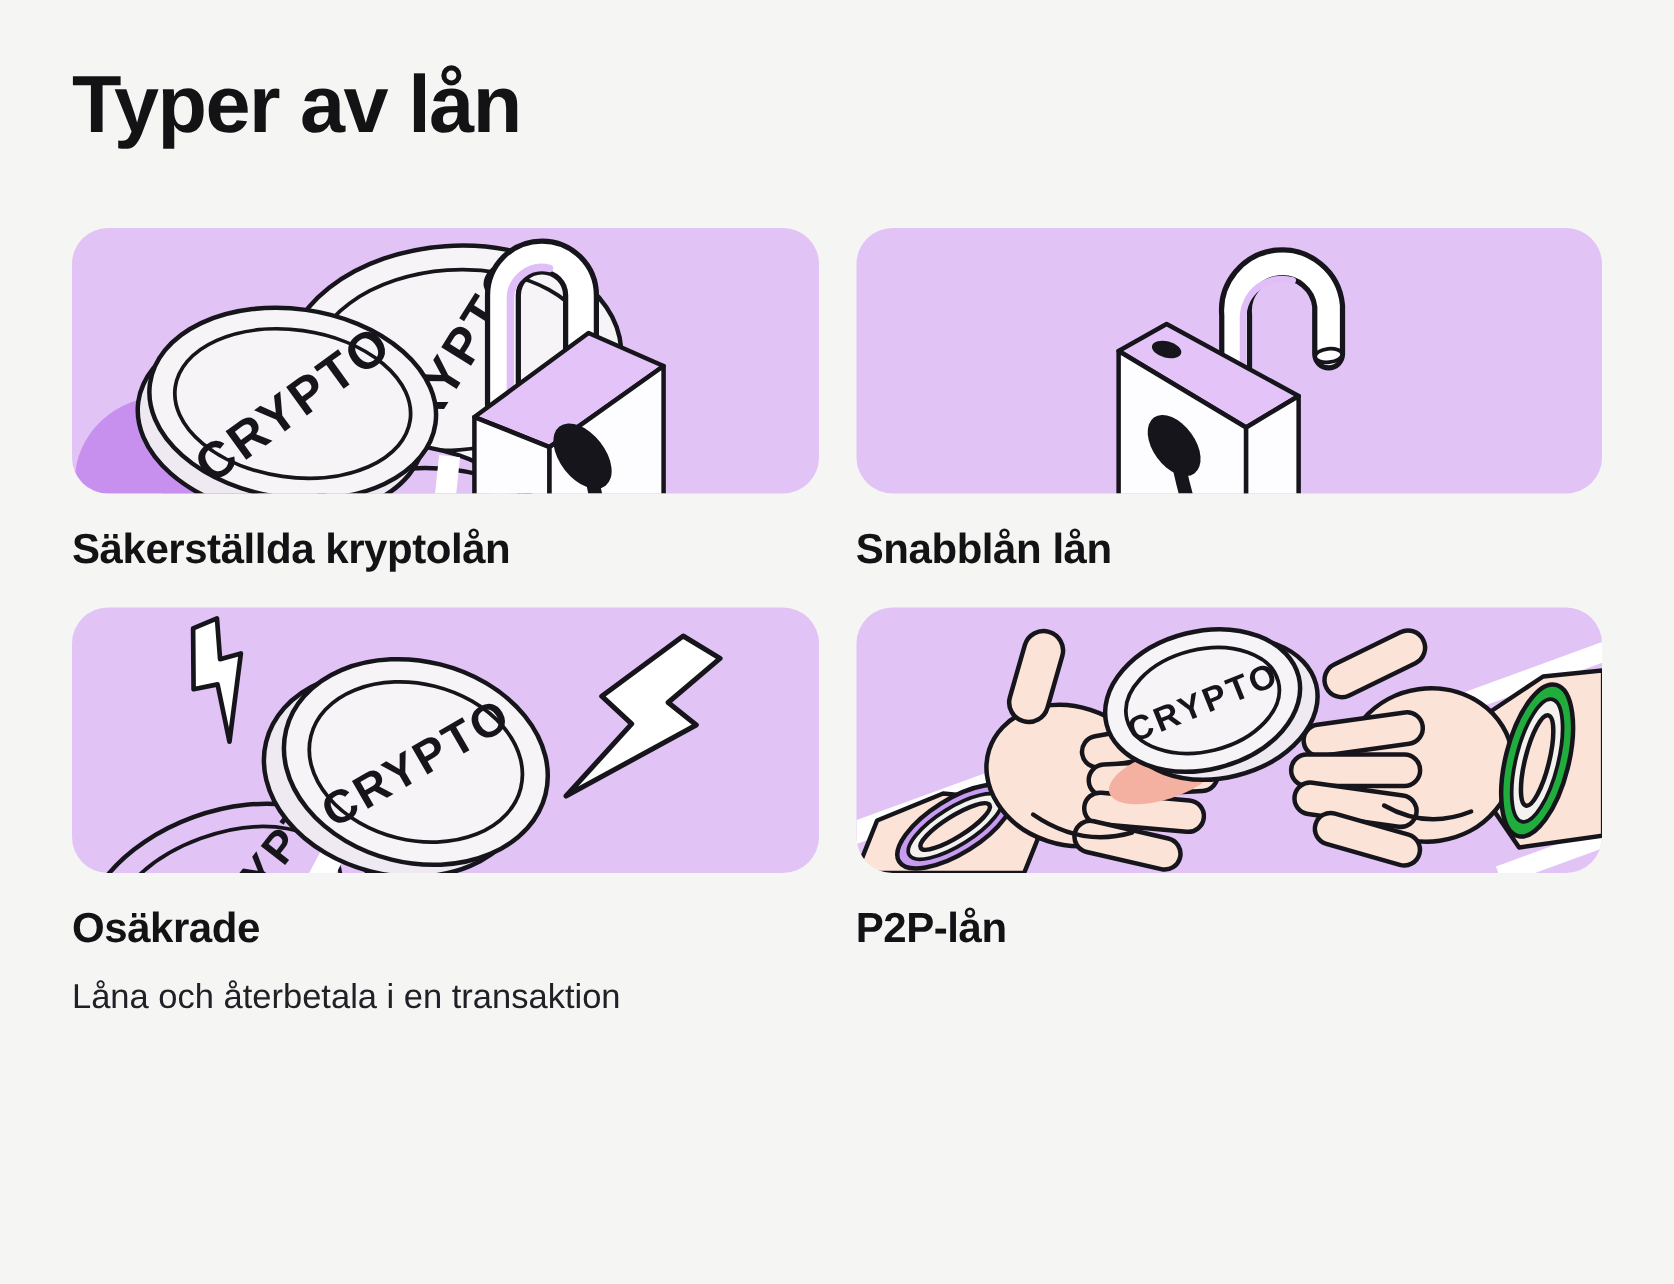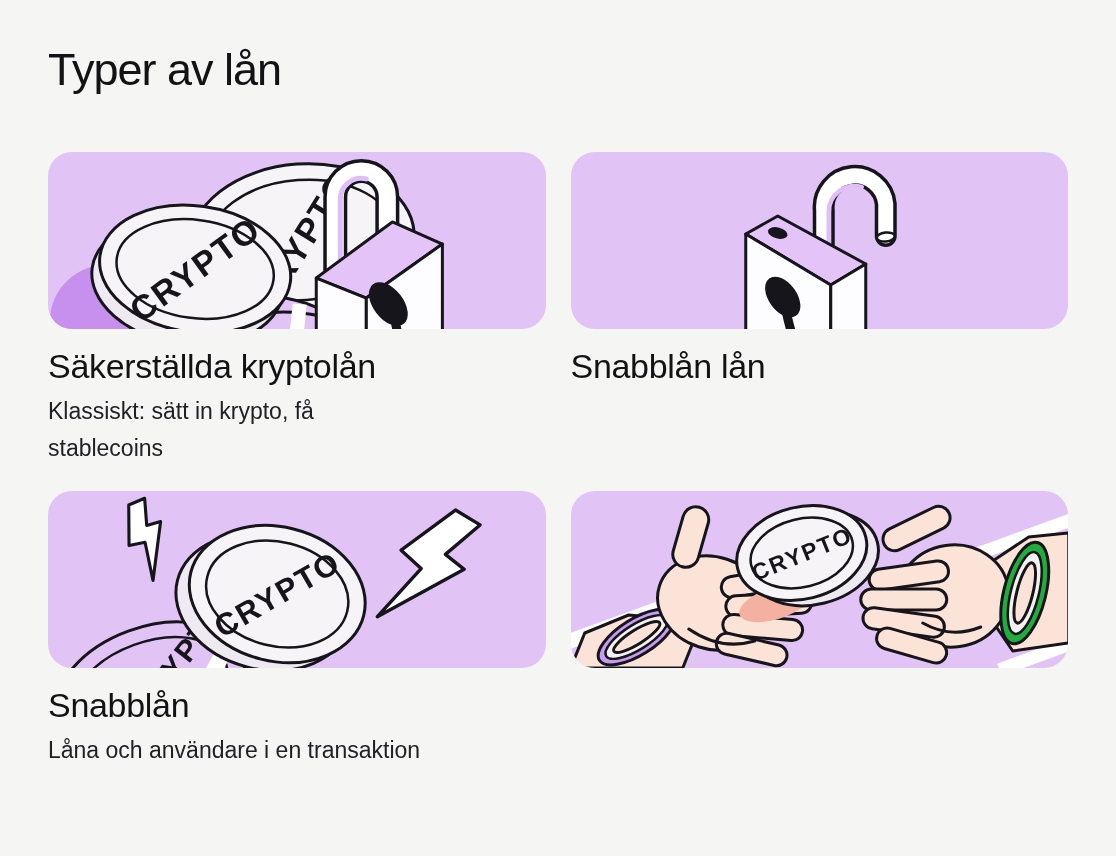--- a/index.html
+++ b/index.html
@@ -5,37 +5,37 @@
   html,body{margin:0;padding:0;}
   body{
     width:1116px;height:856px;overflow:hidden;
     background:#f5f5f3;
     font-family:"Liberation Sans","DejaVu Sans",sans-serif;
     color:#141418;
   }
   .page{padding:46px 48px 0 48px;box-sizing:border-box;}
   h1.title{
     margin:0 0 58px 0;
-    font-size:45px;line-height:48px;font-weight:400;
+    font-size:54px;line-height:48px;font-weight:700;
     letter-spacing:-1px;color:#131316;
   }
   .grid{
     display:grid;
     grid-template-columns:1fr 1fr;
     column-gap:25px;row-gap:24px;
   }
   .cell{min-width:0;}
   .art{
     height:177px;border-radius:24px;overflow:hidden;
     background:#e2c3f6;position:relative;
   }
   .art svg{display:block;width:100%;height:100%;}
   .cell h2{
     margin:22px 0 0 0;
-    font-size:34px;line-height:30px;font-weight:400;
+    font-size:28px;line-height:30px;font-weight:700;
     letter-spacing:-0.3px;color:#131316;
   }
   .cell p{
     margin:12px 0 0 0;
     font-size:23px;line-height:37px;font-weight:400;
     color:#202026;max-width:440px;white-space:pre-line;
   }
   .ink{stroke:#17151c;stroke-linejoin:round;stroke-linecap:round;fill:none;}
   text.coin-label{
     font-family:"Liberation Sans","DejaVu Sans",sans-serif;
@@ -92,22 +92,20 @@
             <ellipse cx="-6" cy="13" rx="96" ry="63" fill="#efeaf2" class="ink" style="stroke-width:3;fill:#efeaf2"></ellipse>
             <ellipse rx="96" ry="63" fill="#f6f4f6" class="ink" style="stroke-width:3;fill:#f6f4f6"></ellipse>
             <ellipse rx="79" ry="49" class="ink" style="stroke-width:2.5"></ellipse>
             <g transform="rotate(-44)">
               <text class="coin-label" y="12" font-size="34">CRYPTO</text>
             </g>
           </g>
         </svg>
       </div>
       <h2>Säkerställda kryptolån</h2>
-      <p>Klassiskt: sätt in krypto, få
-stablecoins</p>
     </section>
 
     <section class="cell">
       <div class="art">
         <svg viewBox="0 0 498 177" preserveAspectRatio="xMidYMid slice">
 
           <g>
             <path d="M253,110 L253,58 A31 31 0 0 1 315,52 L315,84" class="ink" style="stroke-width:22;stroke:#17151c"></path>
             <path d="M253,110 L253,58 A31 31 0 0 1 315,52 L315,84" class="ink" style="stroke-width:15;stroke:#ffffff"></path>
             <path d="M258,106 L258,60 A26 26 0 0 1 291,35" class="ink" style="stroke-width:4.5;stroke:#e0bef7"></path>
@@ -153,22 +151,22 @@
           <g transform="translate(229,103) rotate(14)">
             <ellipse cx="-11" cy="11" rx="89" ry="67" fill="#efeaf2" class="ink" style="stroke-width:3;fill:#efeaf2"></ellipse>
             <ellipse rx="89" ry="67" fill="#f6f4f6" class="ink" style="stroke-width:3;fill:#f6f4f6"></ellipse>
             <ellipse rx="72" ry="52" class="ink" style="stroke-width:2.5"></ellipse>
             <g transform="rotate(-44)">
               <text class="coin-label" y="11" font-size="31">CRYPTO</text>
             </g>
           </g>
         </svg>
       </div>
-      <h2>Snabblån</h2>
-      <p>Låna och användare i en transaktion</p>
+      <h2>Osäkrade</h2>
+      <p>Låna och återbetala i en transaktion</p>
     </section>
 
     <section class="cell">
       <div class="art">
         <svg viewBox="0 0 498 177" preserveAspectRatio="xMidYMid slice">
 
           <g>
             <rect x="-60" y="128" width="250" height="15" fill="#ffffff" transform="rotate(-20 40 140)"></rect>
             <rect x="-60" y="160" width="250" height="15" fill="#ffffff" transform="rotate(-20 40 168)"></rect>
             <rect x="400" y="30" width="180" height="13" fill="#ffffff" transform="rotate(-20 480 40)"></rect>
@@ -212,16 +210,17 @@
           <g transform="translate(231,62) rotate(-14)">
             <ellipse cx="10" cy="8" rx="66" ry="46" fill="#efeaf2" class="ink" style="stroke-width:3;fill:#efeaf2"></ellipse>
             <ellipse rx="66" ry="46" fill="#f6f4f6" class="ink" style="stroke-width:3;fill:#f6f4f6"></ellipse>
             <ellipse rx="52" ry="34" class="ink" style="stroke-width:2.5"></ellipse>
             <g transform="rotate(-8)">
               <text class="coin-label" y="9" font-size="23">CRYPTO</text>
             </g>
           </g>
         </svg>
       </div>
+      <h2>P2P-lån</h2>
     </section>
 
   </div>
 </div>
 
 </body></html>

